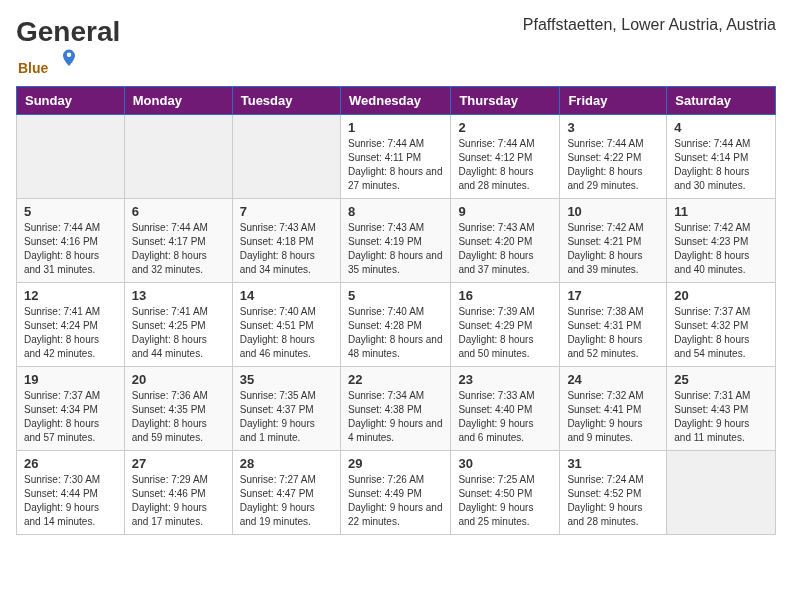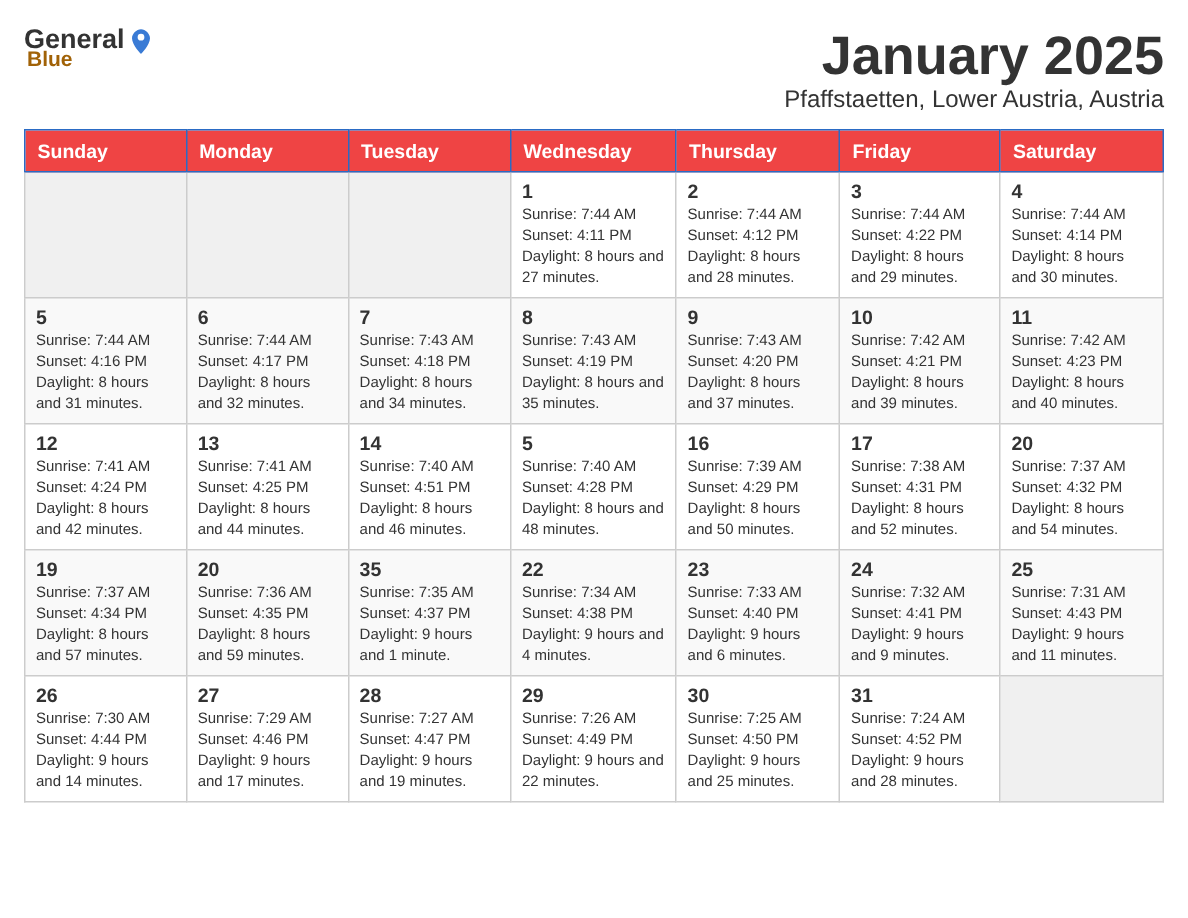--- a/index.html
+++ b/index.html
@@ -17,23 +17,24 @@
       margin-bottom: 10px;
     }
     .logo {
       display: flex;
       flex-direction: column;
       align-items: flex-start;
     }
     .logo-text {
       display: flex;
       align-items: center;
-      font-size: 18px;
+      font-size: 28px;
       font-weight: bold;
       color: #333;
+      flex-direction: column;
     }
     .logo-general { color: #333; }
     .logo-icon {
       width: 18px;
       height: 18px;
       margin-left: 2px;
     }
     .title-block {
       text-align: right;
     }
@@ -45,21 +46,21 @@
     .location-title {
       font-size: 16px;
       color: #333;
     }
     .calendar {
       width: 100%;
       border-collapse: collapse;
       border: 1px solid #ccc;
     }
     .calendar th {
-      background-color: #ef4444;
+      background-color: #701a75;
       color: #fff;
       text-align: left;
       padding: 6px 8px;
       font-size: 13px;
       font-weight: bold;
       border: 1px solid #2a6bc5;
     }
     .calendar td {
       vertical-align: top;
       padding: 5px 7px;
@@ -95,21 +96,20 @@
   <div class="logo">
     <div class="logo-text">
       <span class="logo-general">General</span>
       <svg class="logo-icon" viewBox="0 0 24 24" fill="#3a7bd5">
         <path d="M12 2C8 2 4 6 4 10c0 6 8 14 8 14s8-8 8-14c0-4-4-8-8-8zm0 10a3 3 0 110-6 3 3 0 010 6z"></path>
       </svg>
     </div>
     <div style="font-size:14px;font-weight:bold;color:#a16207;margin-top:-6px;margin-left:2px;">Blue</div>
   </div>
   <div class="title-block">
-    <div class="month-title">January 2025</div>
     <div class="location-title">Pfaffstaetten, Lower Austria, Austria</div>
   </div>
 </div>
 
 <table class="calendar">
   <thead>
     <tr>
       <th>Sunday</th>
       <th>Monday</th>
       <th>Tuesday</th>

